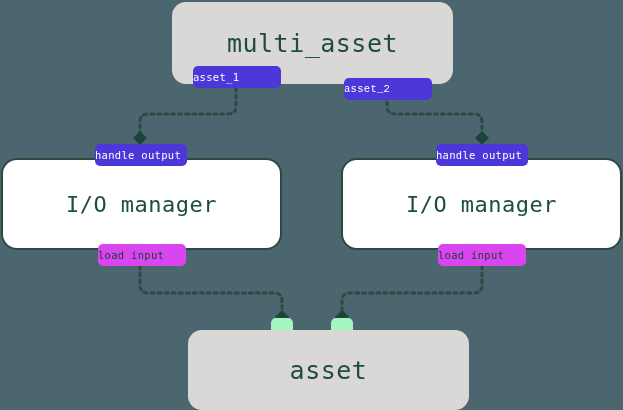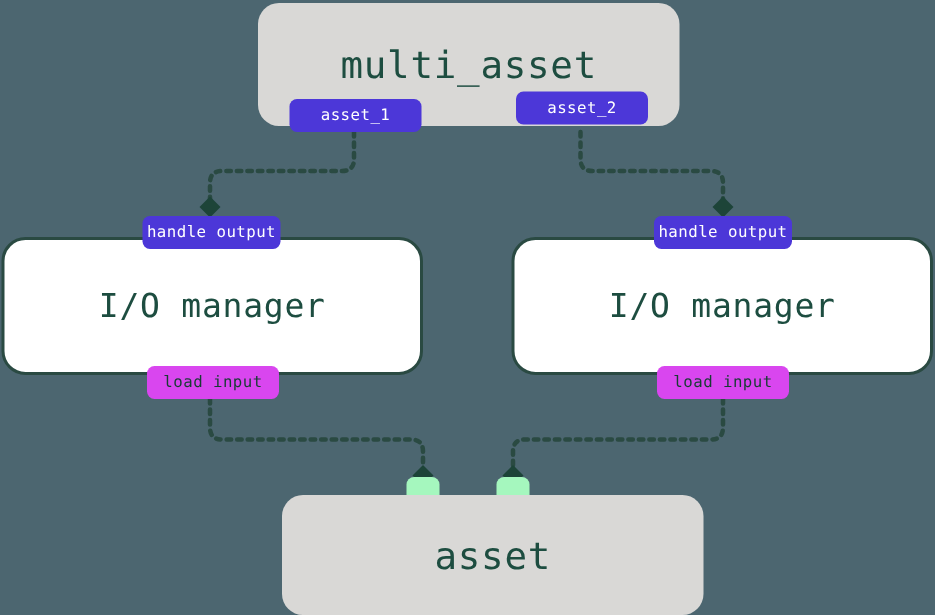--- a/index.html
+++ b/index.html
@@ -53,21 +53,21 @@
     letter-spacing: 0.5px;
     align-items: center;
   }
 
   
   .badge {
     position: absolute;
     box-sizing: border-box;
     display: flex;
     align-items: center;
-    justify-content: center;
+    justify-content: flex-start;
     border-radius: 5px;
     font-size: 10.5px;
     letter-spacing: 0.3px;
     white-space: nowrap;
     height: 22px;
   }
   .badge-out {
     background: #4c37d8;
     color: #ffffff;
   }
@@ -108,21 +108,21 @@
   </svg>
 
   <div class="node node-asset" style="left:172px; top:2px; width:281px; height:82px;">
     <span>multi_asset</span>
   </div>
 
   <div class="badge badge-out" style="left:193px; top:66px; width:88px;">
     <span>asset_1</span>
   </div>
 
-  <div class="badge badge-out" style="left:344px; top:61px; width:88px;">
+  <div class="badge badge-out" style="left:344px; top:78px; width:88px;font-family:Liberation Mono, monospace;">
     <span>asset_2</span>
   </div>
 
   <div class="node node-iomanager" style="left:1px; top:158px; width:281px; height:92px;">
     <span>I/O manager</span>
   </div>
 
   <div class="badge badge-out" style="left:95px; top:144px; width:92px;">
     <span>handle output</span>
   </div>

